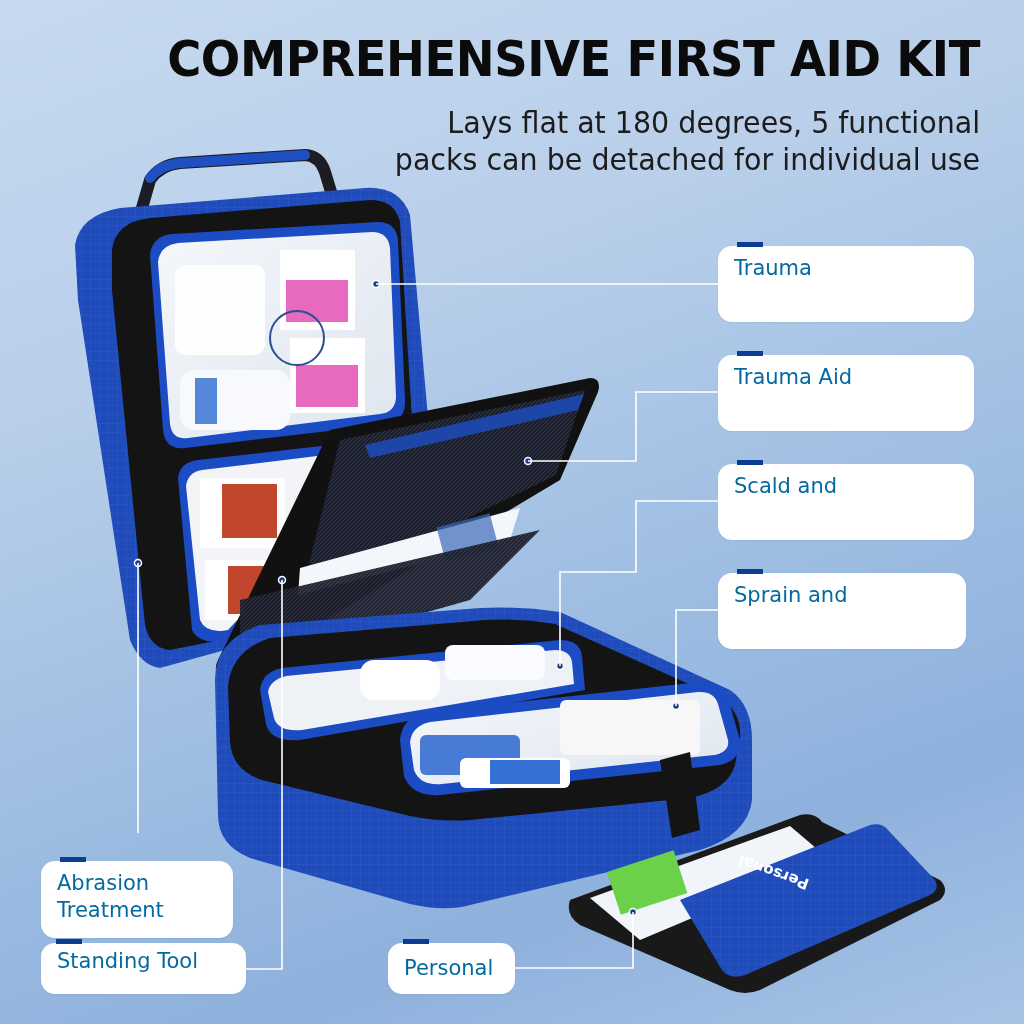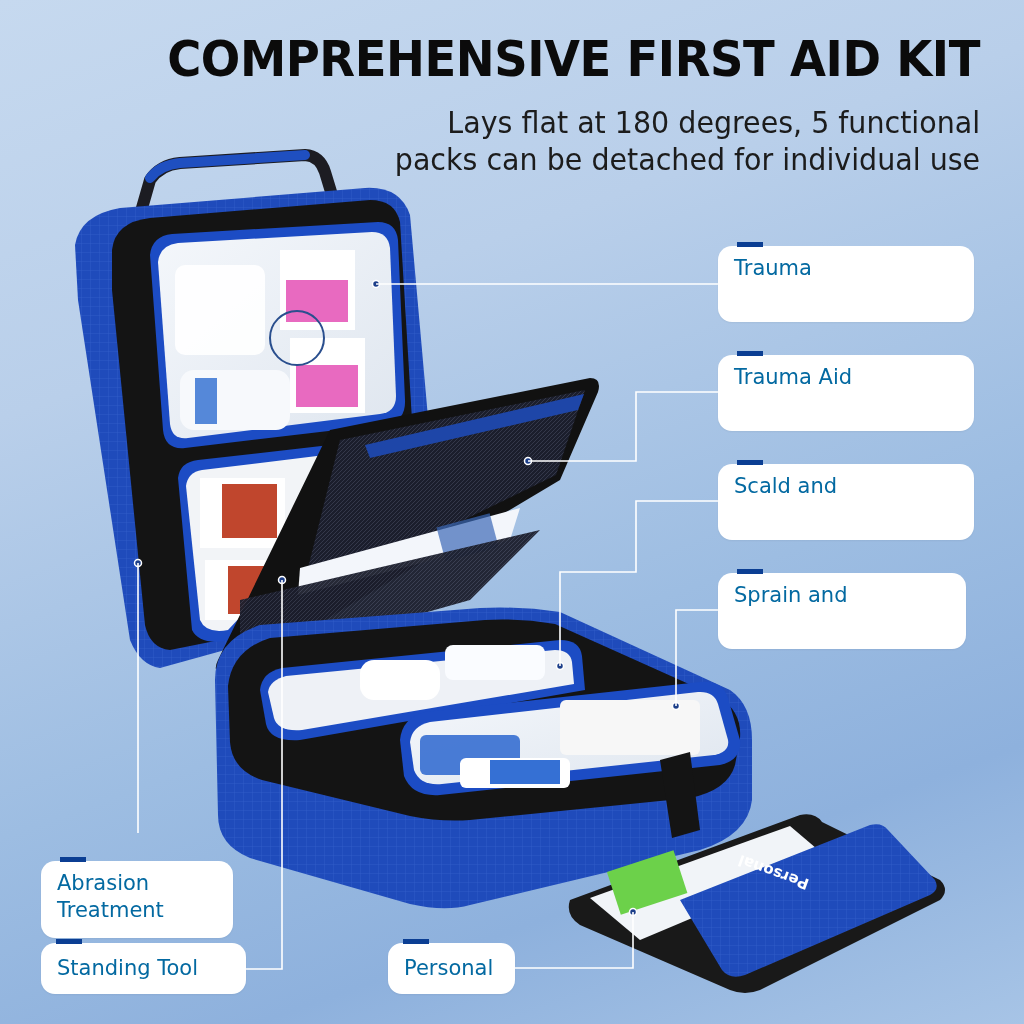--- a/index.html
+++ b/index.html
@@ -150,20 +150,20 @@
 </div>
 <div class="callout" style="left:718px; top:573px; width:248px; height:76px;">
   <span class="tick"></span>
   <span class="line">Sprain and</span>
 </div>
 <div class="callout" style="left:41px; top:833px; width:192px; height:77px;margin-top:28px;">
   <span class="tick"></span>
   <span class="line">Abrasion</span>
   <span class="line">Treatment</span>
 </div>
-<div class="callout" style="left:41px; top:943px; width:205px; height:51px; padding-top:12px;">
+<div class="callout" style="left:41px; top:943px; width:205px; height:51px; padding-top:5px;">
   <span class="tick" style="left:15px;"></span>
   <span class="line">Standing Tool</span>
 </div>
 <div class="callout" style="left:388px; top:943px; width:127px; height:51px; padding-top:12px;">
   <span class="tick" style="left:15px;"></span>
   <span class="line">Personal</span>
 </div>
 
 </body></html>

